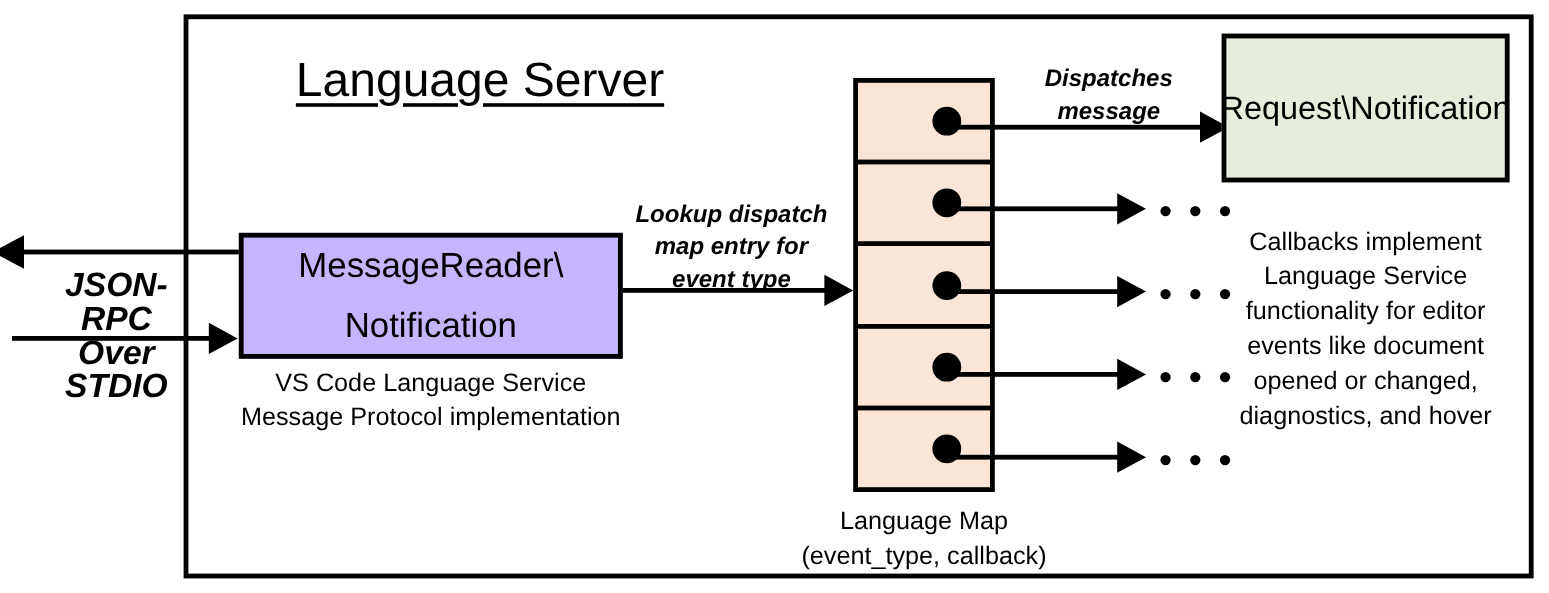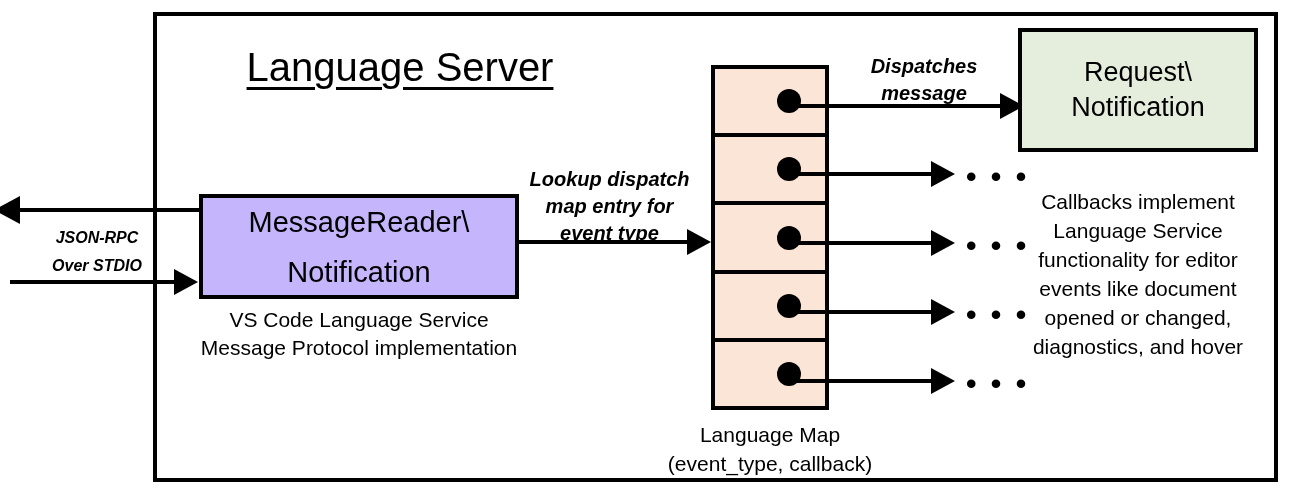--- a/index.html
+++ b/index.html
@@ -73,21 +73,21 @@
     line-height: 28px;
   }
 
   
   #stdio-label {
     position: absolute;
     left: 27px;
     top: 224px;
     width: 140px;
     text-align: center;
-    font-size: 16px;
+    font-size: 28px;
     line-height: 28px;
     font-style: italic;
     font-weight: 600;
   }
 
   
   .hline {
     position: absolute;
     height: 0;
     border-top: 4px solid #000000;
@@ -153,21 +153,20 @@
   #callback-box {
     position: absolute;
     left: 1018px;
     top: 28px;
     width: 240px;
     height: 124px;
     background: #E5EEDC;
     border: 4px solid #000000;
     box-sizing: border-box;
     display: flex;
-    flex-direction: column;
     align-items: center;
     justify-content: center;
     font-size: 27px;
     line-height: 35px;
     text-align: center;
   }
   #callback-caption {
     position: absolute;
     left: 1006px;
     top: 187px;

